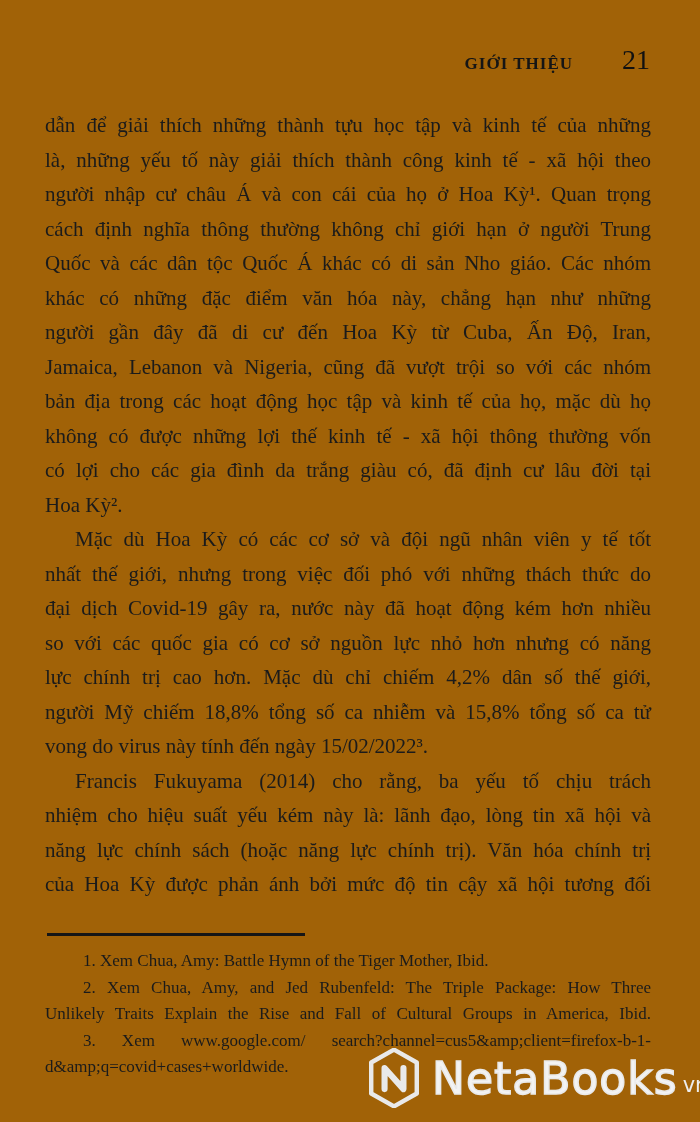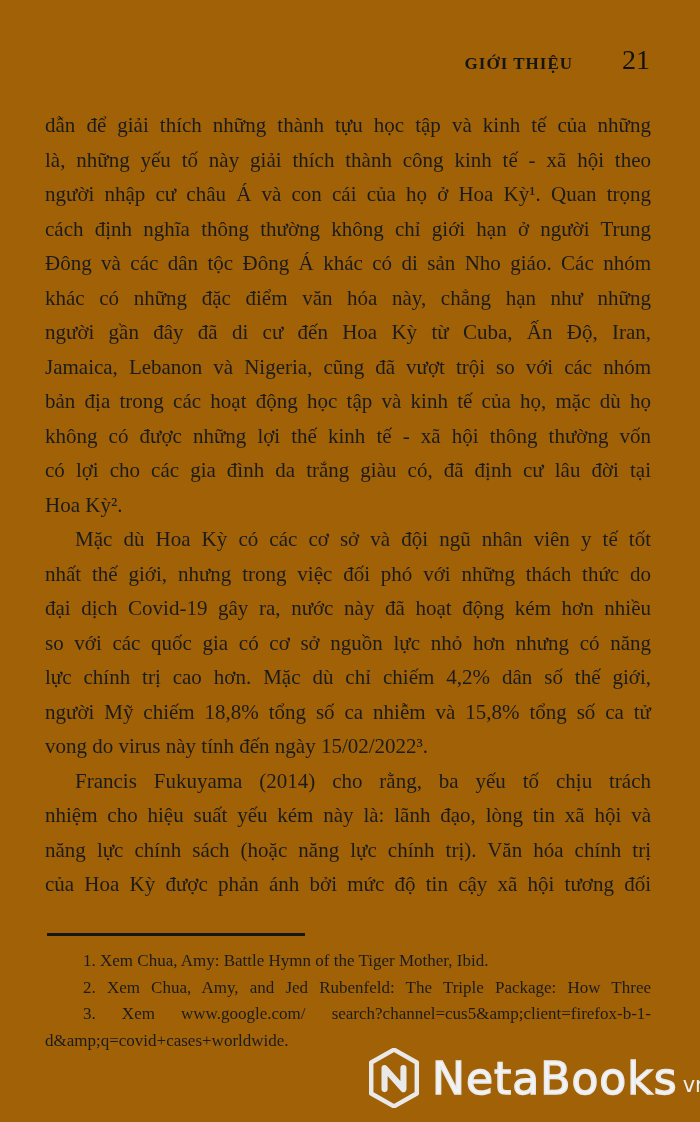--- a/index.html
+++ b/index.html
@@ -107,21 +107,21 @@
     <span class="section-title">GIỚI THIỆU</span>
     <span class="page-number">21</span>
   </div>
 
   <div class="body-text">
       <div>
         <div class="line">dẫn để giải thích những thành tựu học tập và kinh tế của những</div>
         <div class="line">là, những yếu tố này giải thích thành công kinh tế - xã hội theo</div>
         <div class="line">người nhập cư châu Á và con cái của họ ở Hoa Kỳ¹. Quan trọng</div>
         <div class="line">cách định nghĩa thông thường không chỉ giới hạn ở người Trung</div>
-        <div class="line">Đông và các dân tộc Đông Á khác có di sản Nho giáo. Các nhóm</div>
+        <div class="line">Quốc và các dân tộc Quốc Á khác có di sản Nho giáo. Các nhóm</div>
         <div class="line">khác có những đặc điểm văn hóa này, chẳng hạn như những</div>
         <div class="line">người gần đây đã di cư đến Hoa Kỳ từ Cuba, Ấn Độ, Iran,</div>
         <div class="line">Jamaica, Lebanon và Nigeria, cũng đã vượt trội so với các nhóm</div>
         <div class="line">bản địa trong các hoạt động học tập và kinh tế của họ, mặc dù họ</div>
         <div class="line">không có được những lợi thế kinh tế - xã hội thông thường vốn</div>
         <div class="line">có lợi cho các gia đình da trắng giàu có, đã định cư lâu đời tại</div>
         <div class="line final">Hoa Kỳ².</div>
       </div>
       <div>
         <div class="line indent">Mặc dù Hoa Kỳ có các cơ sở và đội ngũ nhân viên y tế tốt</div>
@@ -141,20 +141,21 @@
     </div>
 
   <div class="footnote-divider"></div>
 
   <div class="footnotes">
       <div>
         <div class="line indent final"><span>1. Xem Chua, Amy: </span><span class="it">Battle Hymn of the Tiger Mother, Ibid.</span></div>
       </div>
       <div>
         <div class="line indent"><span>2. Xem Chua, Amy, and Jed Rubenfeld: </span><span class="it">The Triple Package: How Three</span></div>
+        <div class="line"><span class="it">Unlikely Traits Explain the Rise and Fall of Cultural Groups in America, Ibid.</span></div>
       </div>
       <div>
         <div class="line indent"><span>3. Xem www.google.com/ search?channel=cus5&amp;amp;client=firefox-b-1-</span></div>
         <div class="line final"><span>d&amp;amp;q=covid+cases+worldwide.</span></div>
       </div>
     </div>
 
   <div class="watermark">
     <svg class="watermark-logo" width="56" height="60" viewBox="0 0 100 108">
       <path d="M50 3 L91 26 V82 L50 105 L9 82 V26 Z" fill="none" stroke="#e9e9e9" stroke-width="8" stroke-linejoin="round"></path>

